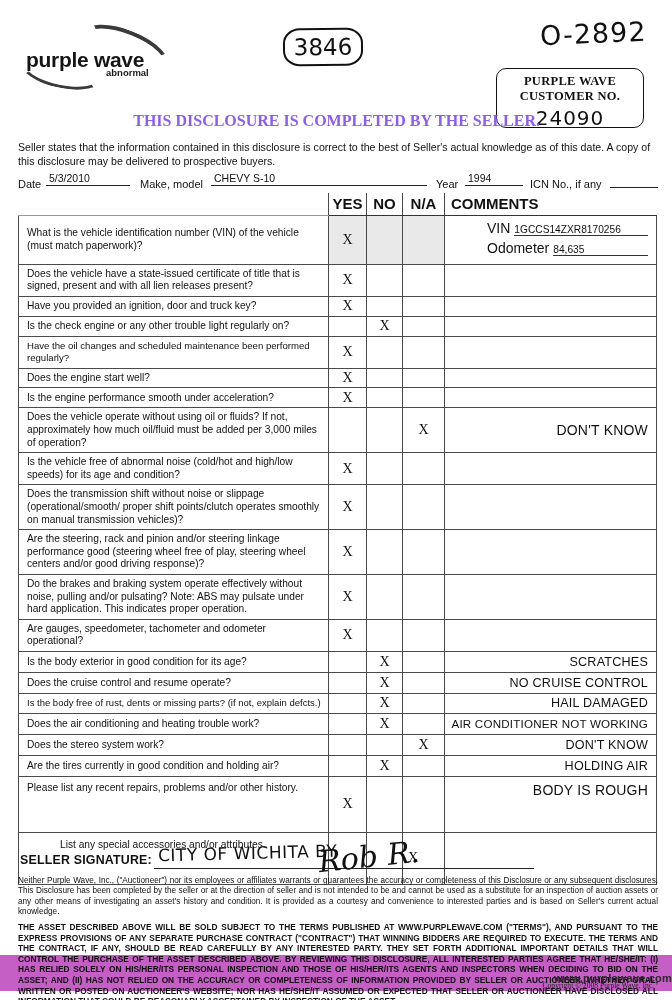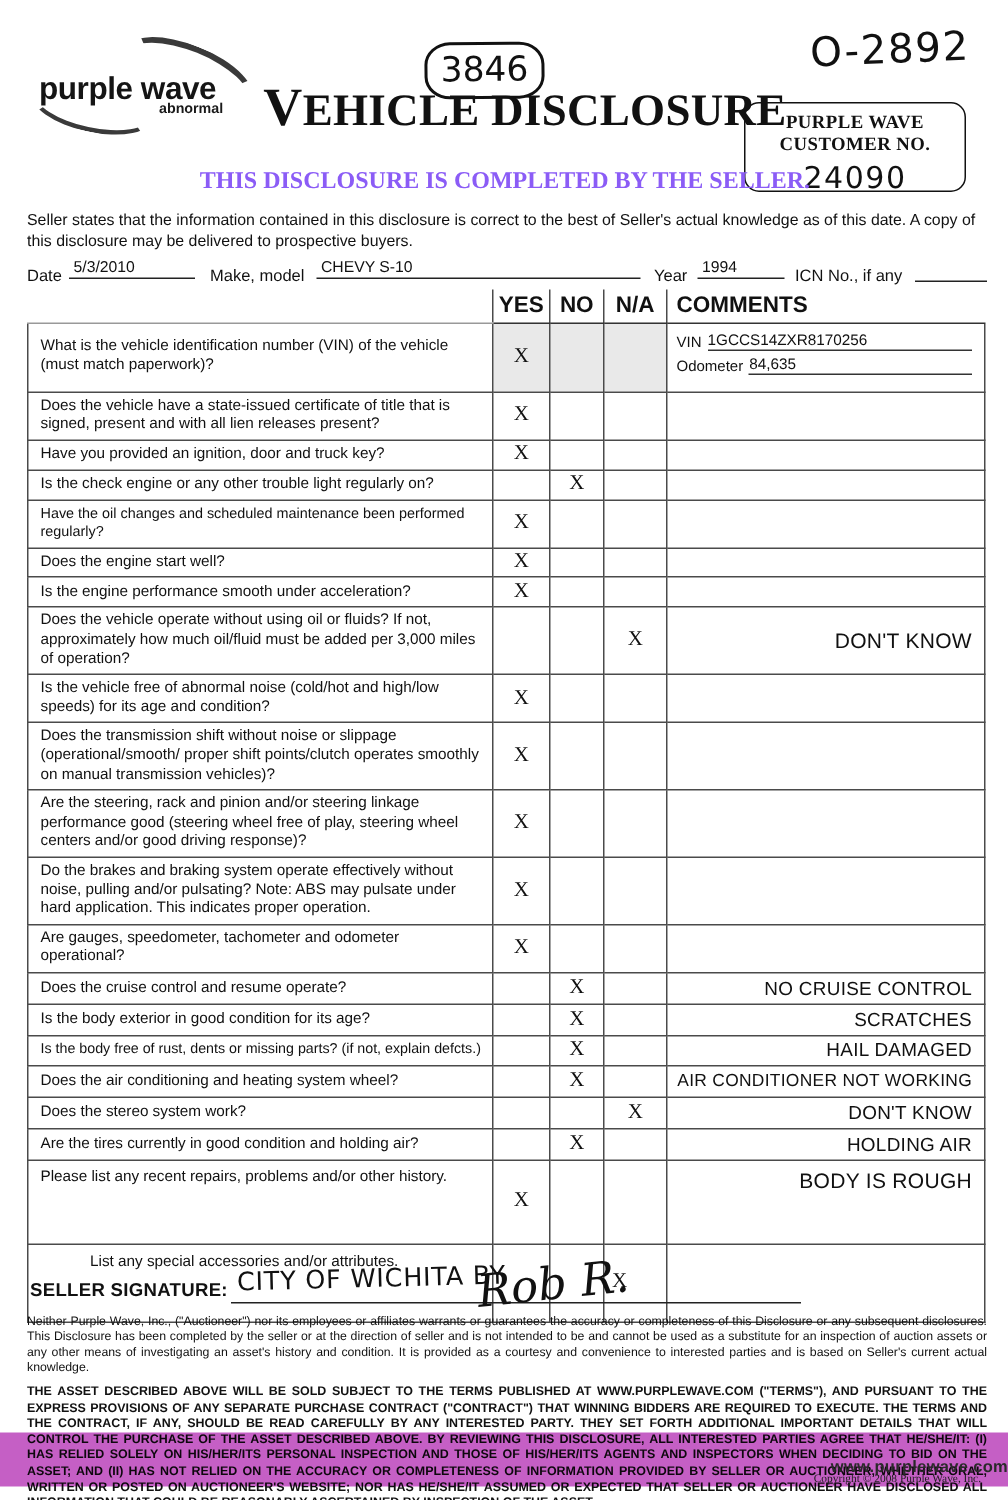--- a/index.html
+++ b/index.html
@@ -263,21 +263,21 @@
   td.vin-cell {
     text-align: left;
     padding: 4px 8px 4px 6px;
     font-size: 10px;
   }
   .vin-row {
     display: flex;
     align-items: flex-end;
     margin-bottom: 4px;
   }
-  .vin-lab { font-size: 10px; margin-right: 4px; white-space: nowrap; }
+  .vin-lab { font-size: 14px; margin-right: 4px; white-space: nowrap; margin-left: 36px; }
   .vin-val {
     flex: 1;
     border-bottom: 1px solid #333;
     font-size: 10.2px;
     padding-bottom: 0px;
     font-family: "Liberation Sans", sans-serif;
   }
 
   tr.tall td { height: 56px; }
   tr.tall td.q { vertical-align: top; padding-top: 5px; }
@@ -383,21 +383,20 @@
   <div class="lot-box hw">3846</div>
 
   <div class="header">
     <div class="logo">
       <div class="logo-arc-top"></div>
       <div class="logo-arc-bot"></div>
       <div class="logo-text">purple wave</div>
       <div class="logo-sub">abnormal</div>
     </div>
 
-    <div class="title"><span class="cap">V</span><span>EHICLE DISCLOSURE</span></div>
 
     <div class="cust-box">
       <div class="l1">PURPLE WAVE</div>
       <div class="l2">CUSTOMER NO.</div>
       <div class="num hw">24090</div>
     </div>
   </div>
 
   <div class="subtitle">THIS DISCLOSURE IS COMPLETED BY THE SELLER.</div>
 
@@ -534,45 +533,45 @@
 
       <tr style="height:19px;">
         <td class="q">Are gauges, speedometer, tachometer and odometer operational?</td>
         <td class="mk">X</td>
         <td class="mk"></td>
         <td class="mk"></td>
         <td class="com"></td>
       </tr>
 
       <tr style="height:21px;">
+        <td class="q">Is the body exterior in good condition for its age?</td>
+        <td class="mk"></td>
+        <td class="mk">X</td>
+        <td class="mk"></td>
+        <td class="com">SCRATCHES</td>
+      </tr>
+
+      <tr style="height:21px;">
         <td class="q">Does the cruise control and resume operate?</td>
         <td class="mk"></td>
         <td class="mk">X</td>
         <td class="mk"></td>
         <td class="com">NO CRUISE CONTROL</td>
-      </tr>
-
-      <tr style="height:21px;">
-        <td class="q">Is the body exterior in good condition for its age?</td>
-        <td class="mk"></td>
-        <td class="mk">X</td>
-        <td class="mk"></td>
-        <td class="com">SCRATCHES</td>
       </tr>
 
       <tr style="height:20px;">
         <td class="q" style="font-size:9.5px;margin-top:37px;">Is the body free of rust, dents or missing parts? (if not, explain defcts.)</td>
         <td class="mk"></td>
         <td class="mk">X</td>
         <td class="mk"></td>
         <td class="com">HAIL DAMAGED</td>
       </tr>
 
       <tr style="height:21px;">
-        <td class="q">Does the air conditioning and heating system wheel?</td>
+        <td class="q">Does the air conditioning and heating trouble work?</td>
         <td class="mk"></td>
         <td class="mk">X</td>
         <td class="mk"></td>
         <td class="com" style="font-size:11.6px;">AIR CONDITIONER NOT WORKING</td>
       </tr>
 
       <tr style="height:21px;">
         <td class="q">Does the stereo system work?</td>
         <td class="mk"></td>
         <td class="mk"></td>

